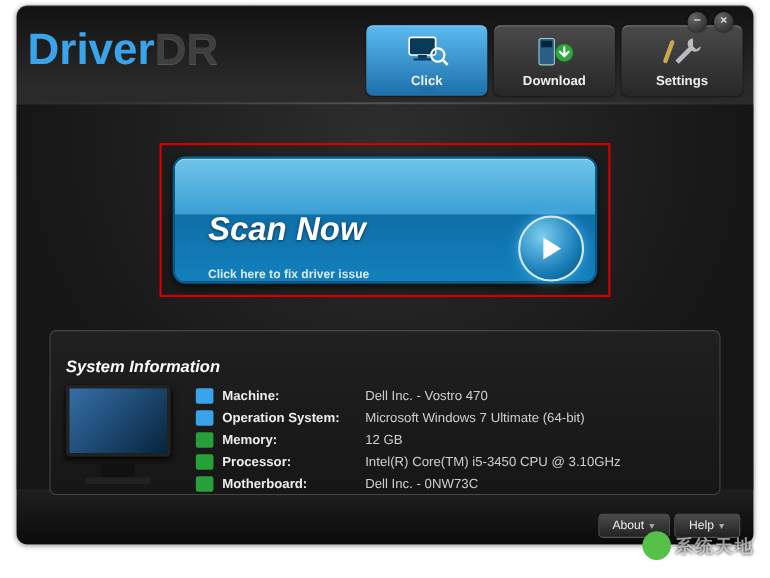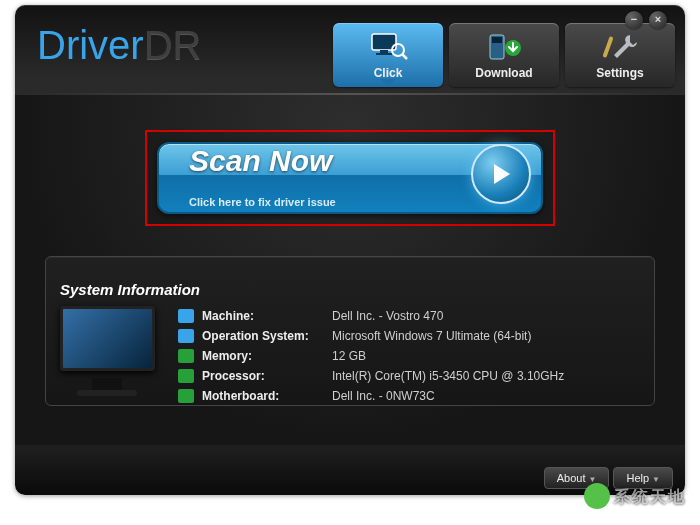--- a/index.html
+++ b/index.html
@@ -40,23 +40,23 @@
     font-weight: bold;
   }
 
   
   .header {
     height: 88px;
     position: relative;
   }
   .logo {
     position: absolute;
-    left: 22px; top: 18px;
+    left: 10px; top: 18px;
     font-size: 40px;
-    font-weight: normal;
+    font-weight: bold;
   }
   .logo-a { color: #3aa4ea; }
   .logo-b { color: #3f3f3f; text-shadow: 0 1px 0 #555; }
 
   .tabs {
     position: absolute;
     right: 10px; top: 18px;
     display: flex;
     gap: 6px;
   }
@@ -109,27 +109,27 @@
 
   
   .scan-wrap {
     width: 410px;
     margin: 0 auto 30px auto;
     border: 2px solid #d40000;
     padding: 10px;
     background: rgba(0,0,0,.1);
   }
   .scan-btn {
-    height: 72px;
+    height: 116px;
     border-radius: 12px;
     background: linear-gradient(to bottom, #6ec5e9 0%, #3c9fd4 45%, #0f6fa7 46%, #1280bd 100%);
     border: 2px solid #0a5a88;
     box-shadow: inset 0 1px 0 rgba(255,255,255,0.5), 0 2px 6px rgba(0,0,0,0.6);
     display: flex;
-    align-items: flex-start;
+    align-items: flex-end;
     padding: 0 10px 0 30px;
     cursor: pointer;
     position: relative;
   }
   .scan-text { color: #fff; }
   .scan-title {
     font-size: 30px; font-weight: bold; font-style: italic;
     text-shadow: 0 1px 3px rgba(0,0,0,.6);
   }
   .scan-sub {

